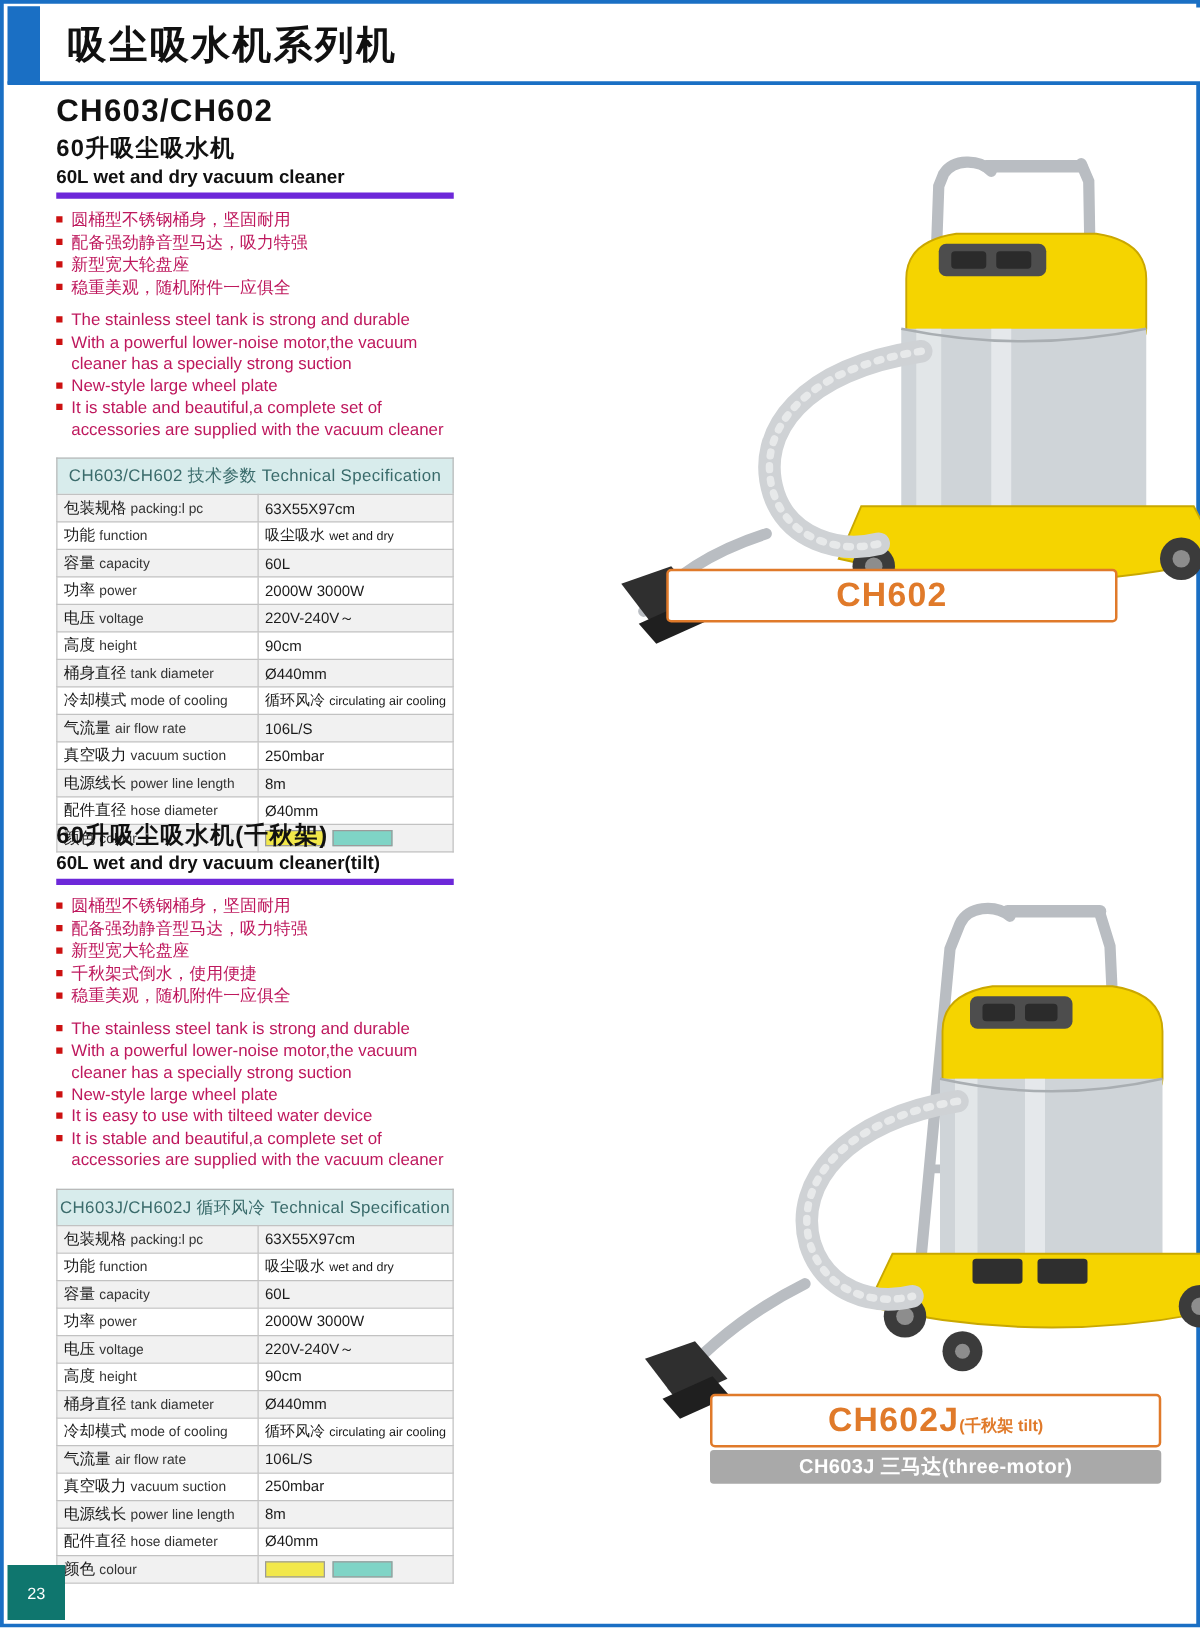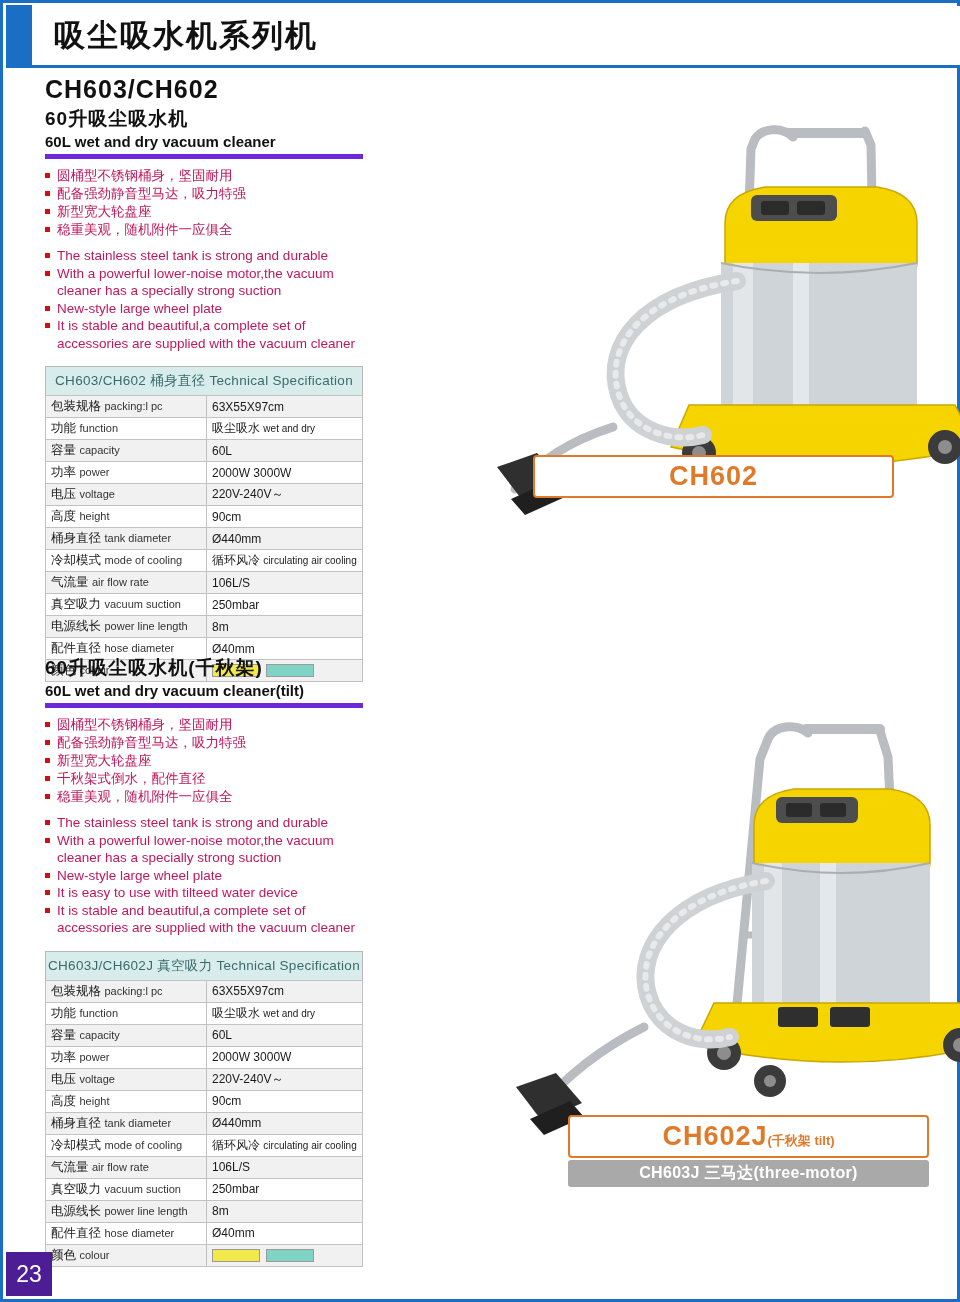--- a/index.html
+++ b/index.html
@@ -217,23 +217,23 @@
     margin-top: 2px;
     letter-spacing: 0.3px;
   }
   
   .footer-tab {
     position: absolute;
     left: 3px;
     bottom: 3px;
     width: 46px;
     height: 44px;
-    background: #4c1d95;
+    background: #0f766e;
     color: #ffffff;
-    font-size: 23px;
+    font-size: 13px;
     display: flex;
     align-items: center;
     justify-content: center;
   }
 </style>
 </head>
 <body>
 
 <div class="page">
 
@@ -258,21 +258,21 @@
       <ul class="feature-list en">
         <li>The stainless steel tank is strong and durable</li>
         <li>With a powerful lower-noise motor,the vacuum</li>
         <li class="cont">cleaner has a specially strong suction</li>
         <li>New-style large wheel plate</li>
         <li>It is stable and beautiful,a complete set of</li>
         <li class="cont">accessories are supplied with the vacuum cleaner</li>
       </ul>
 
       <table class="spec-table">
-        <caption>CH603/CH602  桶身直径 Technical Specification</caption>
+        <caption>CH603/CH602  技术参数 Technical Specification</caption>
         <tbody>
           <tr>
             <td class="k"><span>包装规格</span> <span class="k-en">packing:l pc</span></td>
             <td class="v"><span>63X55X97cm</span></td>
           </tr>
           <tr>
             <td class="k"><span>功能</span> <span class="k-en">function</span></td>
             <td class="v"><span>吸尘吸水</span> <span class="v-small">wet and dry</span></td>
           </tr>
           <tr>
@@ -373,36 +373,36 @@
 
   <div class="section" id="section-1">
     <div class="text-col">
       <div class="model-sub-cn">60升吸尘吸水机(千秋架)</div>
       <div class="model-sub-en">60L wet and dry vacuum cleaner(tilt)</div>
 
       <ul class="feature-list cn">
         <li>圆桶型不锈钢桶身，坚固耐用</li>
         <li>配备强劲静音型马达，吸力特强</li>
         <li>新型宽大轮盘座</li>
-        <li>千秋架式倒水，配件直径</li>
+        <li>千秋架式倒水，使用便捷</li>
         <li>稳重美观，随机附件一应俱全</li>
       </ul>
 
       <ul class="feature-list en">
         <li>The stainless steel tank is strong and durable</li>
         <li>With a powerful lower-noise motor,the vacuum</li>
         <li class="cont">cleaner has a specially strong suction</li>
         <li>New-style large wheel plate</li>
         <li>It is easy to use with tilteed water device</li>
         <li>It is stable and beautiful,a complete set of</li>
         <li class="cont">accessories are supplied with the vacuum cleaner</li>
       </ul>
 
       <table class="spec-table">
-        <caption>CH603J/CH602J  真空吸力 Technical Specification</caption>
+        <caption>CH603J/CH602J  循环风冷 Technical Specification</caption>
         <tbody>
           <tr>
             <td class="k"><span>包装规格</span> <span class="k-en">packing:l pc</span></td>
             <td class="v"><span>63X55X97cm</span></td>
           </tr>
           <tr>
             <td class="k"><span>功能</span> <span class="k-en">function</span></td>
             <td class="v"><span>吸尘吸水</span> <span class="v-small">wet and dry</span></td>
           </tr>
           <tr>

